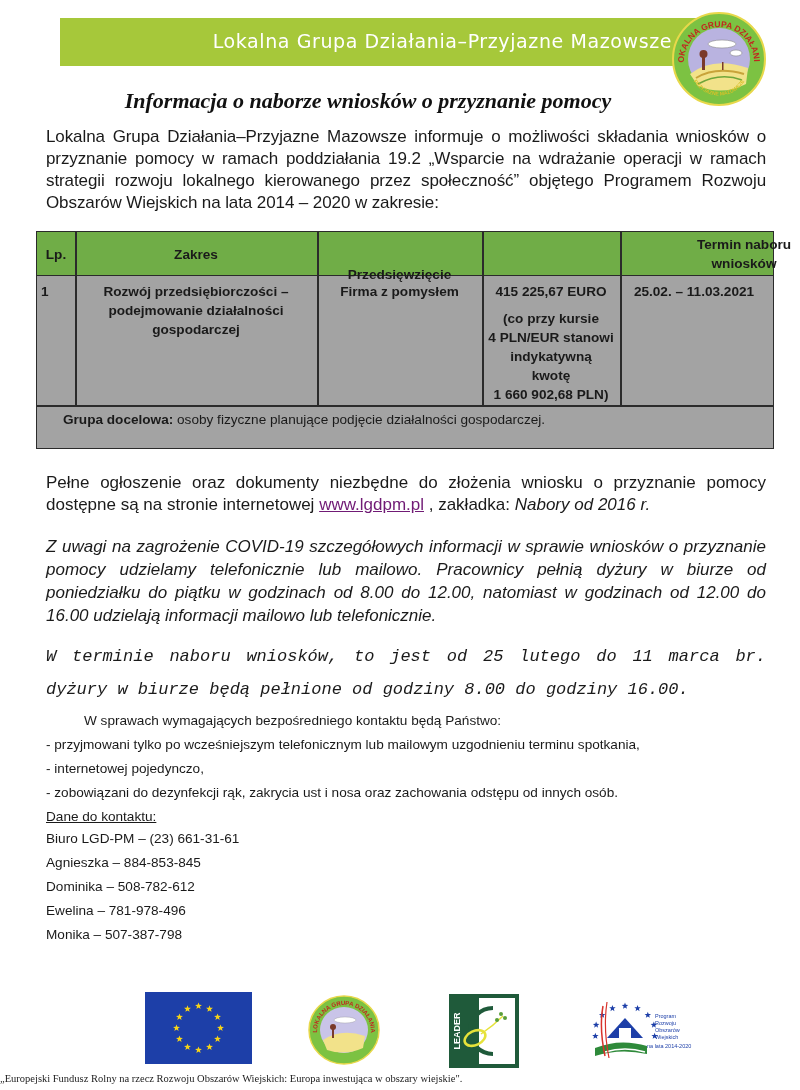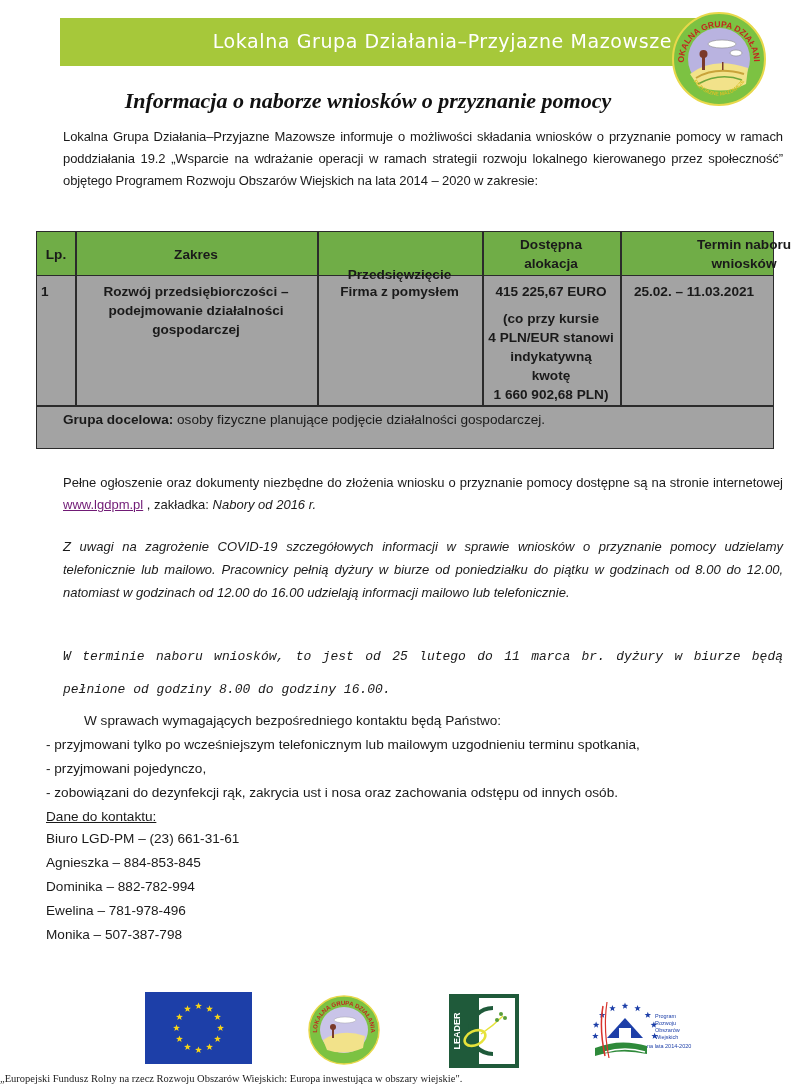--- a/index.html
+++ b/index.html
@@ -21,22 +21,22 @@
     position: absolute; left: 668px; top: 6px; width: 102px; height: 102px;
   }
 
   .doc-title {
     position: absolute; left: 0; top: 88px; width: 736px; text-align: center;
     font-family: "Liberation Serif", serif; font-style: italic; font-weight: bold;
     font-size: 22px; color: #111;
   }
 
   .para {
-    position: absolute; left: 63px; width: 720px;
-    font-family: "Liberation Sans", sans-serif; font-size: 13px; line-height: 22px;
+    position: absolute; left: 46px; width: 720px;
+    font-family: "Liberation Sans", sans-serif; font-size: 17px; line-height: 22px;
     text-align: justify; color: #1a1a1a;
   }
   .para.italic { font-style: italic; }
   .p-intro { top: 126px; letter-spacing: -0.1px; }
 
   
   .tbl {
     position: absolute; left: 36px; top: 231px; width: 738px; height: 218px;
     border: 1.5px solid #2b2b2b; background: #a3a3a3;
   }
@@ -100,24 +100,20 @@
   <div class="hdr"></div>
   <div class="vline" style="left:38px; height:173px;"></div>
   <div class="vline" style="left:280px; height:173px;"></div>
   <div class="vline" style="left:445px; height:173px;"></div>
   <div class="vline" style="left:583px; height:173px;"></div>
   <div class="hline" style="top:173px;"></div>
 
   <div class="cell" style="left:0; top:13px; width:38px;">Lp.</div>
   <div class="cell" style="left:38px; top:13px; width:242px;">Zakres</div>
   <div class="cell" style="left:280px; top:13px; width:165px;margin-top:20px;">Przedsięwzięcie</div>
-  <div class="cell" style="left:445px; top:3px; width:138px;">
-    <div>Dostępna</div>
-    <div>alokacja</div>
-  </div>
   <div class="cell" style="left:583px; top:3px; width:152px;margin-left:48px;">
     <div>Termin naboru</div>
     <div>wniosków</div>
   </div>
 
   <div class="cell" style="left:4px; top:50px; width:30px; text-align:left;">1</div>
   <div class="cell" style="left:38px; top:50px; width:242px;">
     <div>Rozwój przedsiębiorczości –</div>
     <div>podejmowanie działalności</div>
     <div>gospodarczej</div>
@@ -142,26 +138,26 @@
 <div class="para" style="top:472px;">
   <span>Pełne ogłoszenie oraz dokumenty niezbędne do złożenia wniosku o przyznanie pomocy dostępne są na stronie internetowej </span><a class="link">www.lgdpm.pl</a><span> , zakładka: </span><i>Nabory od 2016 r.</i>
 </div>
 
 <div class="para italic" style="top:535px; line-height:23px;">Z uwagi na zagrożenie COVID-19 szczegółowych informacji w sprawie wniosków o przyznanie pomocy udzielamy telefonicznie lub mailowo. Pracownicy pełnią dyżury w biurze od poniedziałku do piątku w godzinach od 8.00 do 12.00, natomiast w godzinach od 12.00 do 16.00 udzielają informacji mailowo lub telefonicznie.</div>
 
 <div class="para italic" style="top:640px; line-height:33px;font-family:Liberation Mono, monospace;">W terminie naboru wniosków, to jest od 25 lutego do 11 marca br. dyżury w biurze będą pełnione od godziny 8.00 do godziny 16.00.</div>
 
 <div class="contact-line" style="top:710px;margin-left:38px;">W sprawach wymagających bezpośredniego kontaktu będą Państwo:</div>
 <div class="contact-line" style="top:734px;">- przyjmowani  tylko po wcześniejszym telefonicznym lub mailowym uzgodnieniu terminu spotkania,</div>
-<div class="contact-line" style="top:758px;">- przyjmowani pojedynczo,</div>
+<div class="contact-line" style="top:758px;">- internetowej pojedynczo,</div>
 <div class="contact-line" style="top:782px;">- zobowiązani do dezynfekcji rąk, zakrycia ust i nosa oraz zachowania odstępu od innych osób.</div>
 <div class="contact-line underline" style="top:806px;">Dane do kontaktu:</div>
 <div class="contact-line" style="top:828px;">Biuro LGD-PM – (23) 661-31-61</div>
 <div class="contact-line" style="top:852px;">Agnieszka – 884-853-845</div>
-<div class="contact-line" style="top:876px;">Dominika – 882-782-994</div>
+<div class="contact-line" style="top:876px;">Dominika – 508-782-612</div>
 <div class="contact-line" style="top:900px;">Ewelina – 781-978-496</div>
 <div class="contact-line" style="top:924px;">Monika – 507-387-798</div>
 
 <svg class="logo-eu" viewBox="0 0 107 72">
   <rect width="107" height="72" fill="#1d3fa8"></rect>
   <g id="eustars" fill="#f7d417">
       <polygon points="75.50,32.40 76.39,34.78 78.92,34.89 76.94,36.47 77.62,38.91 75.50,37.51 73.38,38.91 74.06,36.47 72.08,34.89 74.61,34.78"></polygon>
       <polygon points="72.55,43.40 73.44,45.78 75.98,45.89 73.99,47.47 74.67,49.91 72.55,48.51 70.44,49.91 71.11,47.47 69.13,45.89 71.66,45.78"></polygon>
       <polygon points="64.50,51.45 65.39,53.83 67.92,53.94 65.94,55.52 66.62,57.97 64.50,56.56 62.38,57.97 63.06,55.52 61.08,53.94 63.61,53.83"></polygon>
       <polygon points="53.50,54.40 54.39,56.78 56.92,56.89 54.94,58.47 55.62,60.91 53.50,59.51 51.38,60.91 52.06,58.47 50.08,56.89 52.61,56.78"></polygon>

